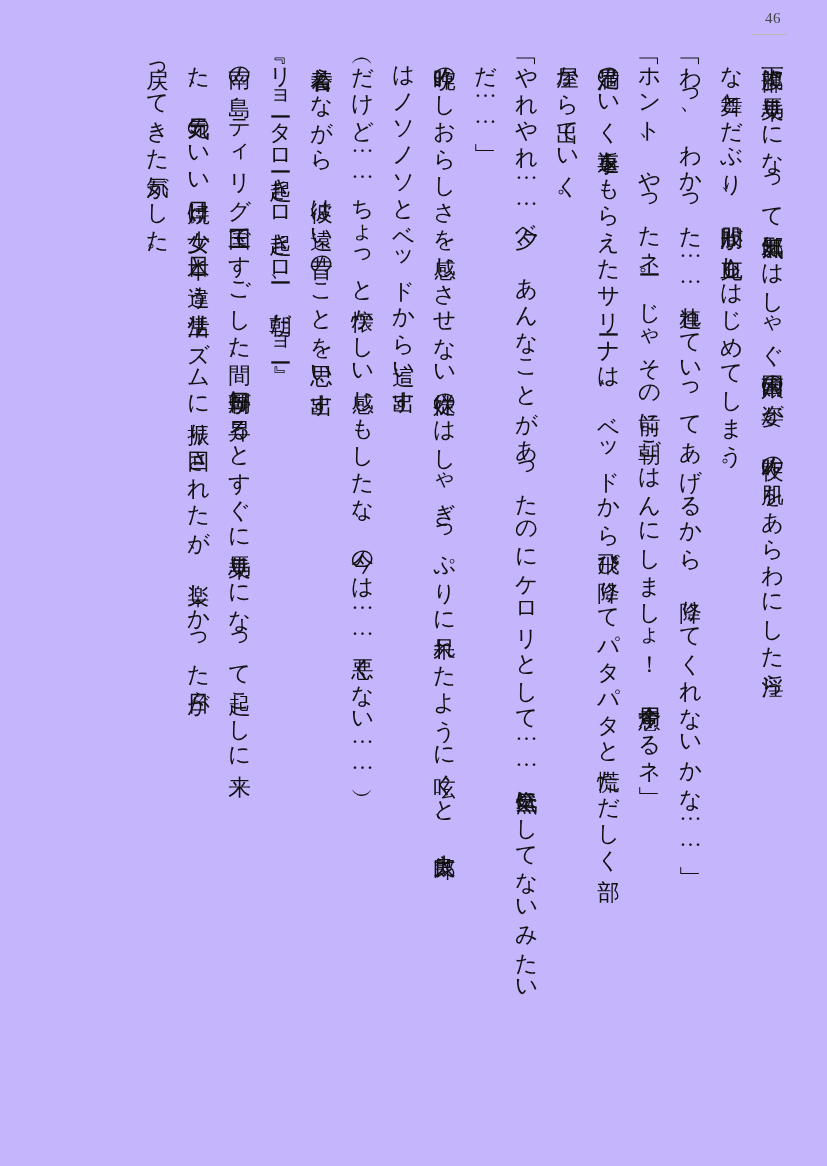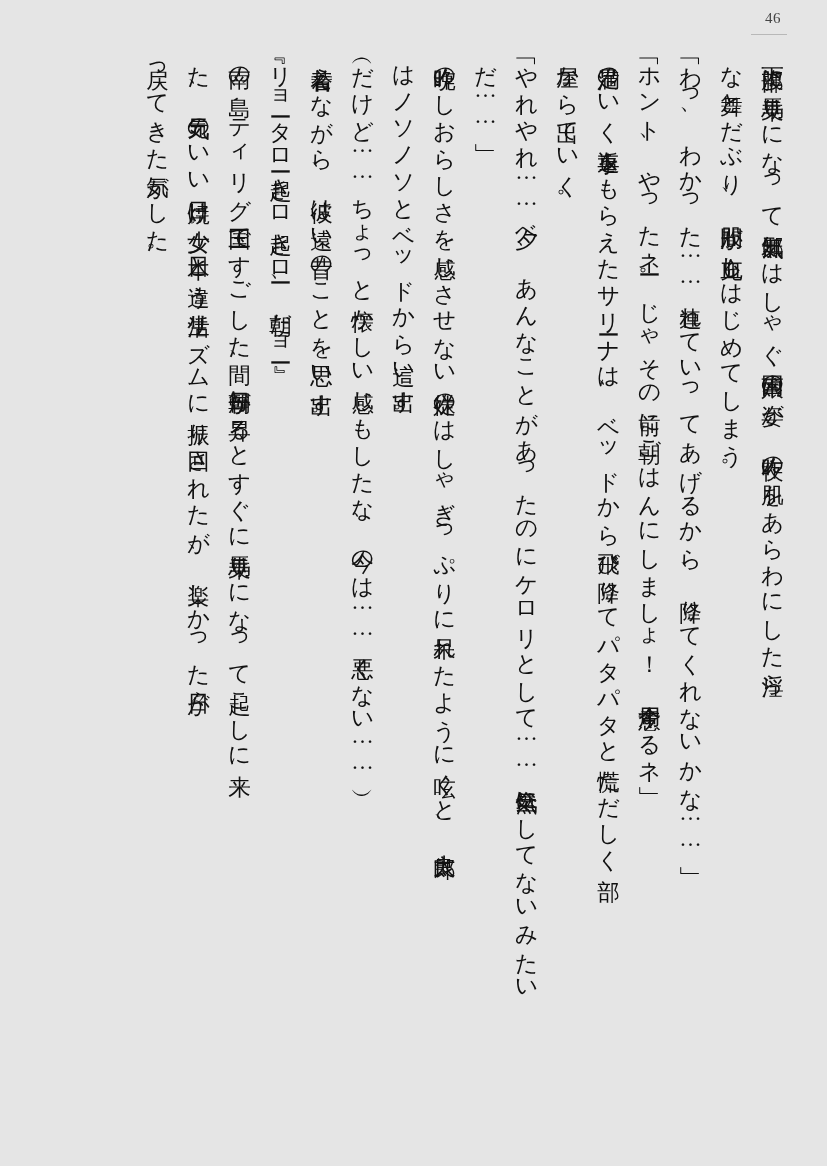--- a/index.html
+++ b/index.html
@@ -4,21 +4,21 @@
 <style>
   html, body {
     margin: 0;
     padding: 0;
     background: #ffffff;
   }
   #page {
     position: relative;
     width: 827px;
     height: 1166px;
-    background: #e5e5e5;
+    background: #c4b5fd;
     overflow: hidden;
     font-family: "Liberation Serif", "DejaVu Serif", serif;
     box-sizing: border-box;
   }
   #page-number {
     position: absolute;
     top: 10px;
     right: 46px;
     font-size: 15px;
     color: #444;

